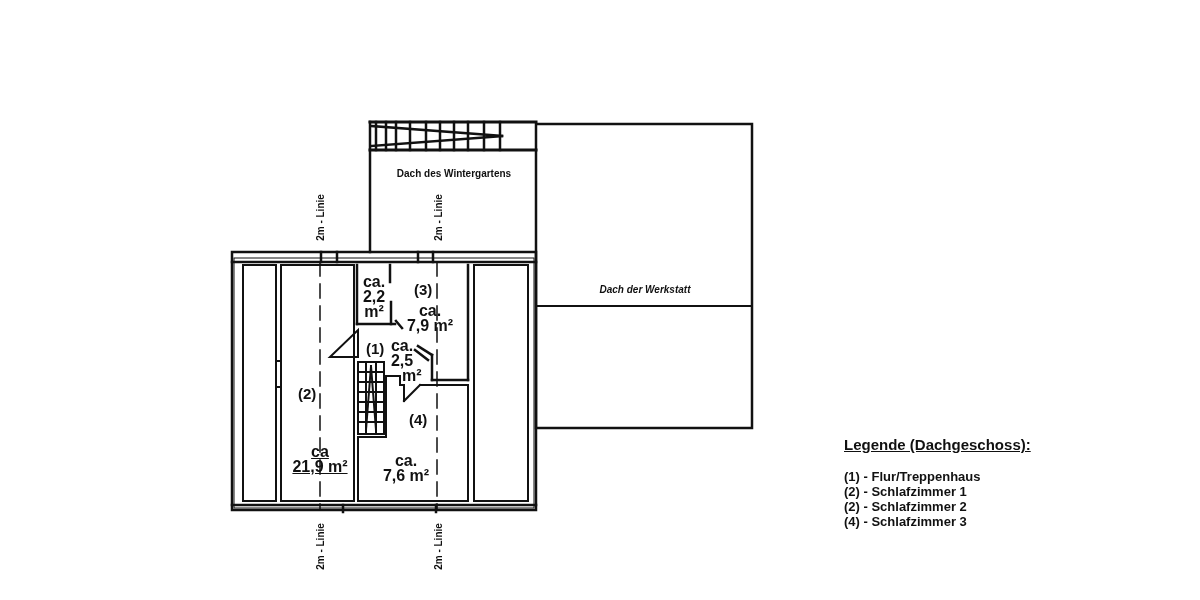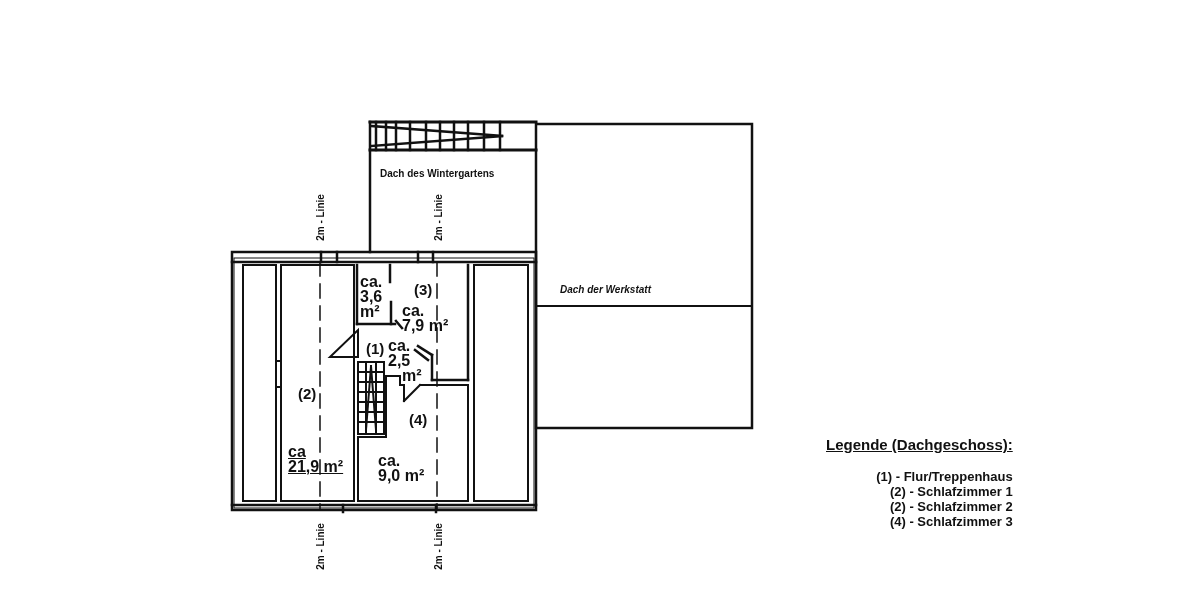--- a/index.html
+++ b/index.html
@@ -1,26 +1,26 @@
 <!DOCTYPE html>
 <html><head>
   <meta charset="utf-8">
   <style>
     html, body { margin: 0; padding: 0; background: #ffffff; }
     body { width: 1200px; height: 600px; position: relative; overflow: hidden;
            font-family: "Liberation Sans", sans-serif; color: #111; }
     svg.plan { position: absolute; left: 0; top: 0; }
-    .lbl { position: absolute; font-weight: bold; color: #111; white-space: nowrap; }
+    .lbl { position: absolute; font-weight: bold; color: #111; white-space: nowrap; text-align: center; }
     .sm { font-size: 10px; }
     .md { font-size: 16px; line-height: 15px; }
     .lg { font-size: 15px; }
     .vert { position: absolute; font-size: 10px; font-weight: bold; transform: rotate(-90deg); transform-origin: center center; white-space: nowrap; width: 60px; text-align: center; }
-    .legend { position: absolute; left: 826px; top: 436px; text-align: right; }
+    .legend { position: absolute; left: 844px; top: 436px; }
     .legend-title { font-size: 15px; font-weight: bold; text-decoration: underline; margin-bottom: 16px; }
-    .legend-item { font-size: 13px; font-weight: bold; line-height: 15px; margin-left: 48px; }
+    .legend-item { font-size: 13px; font-weight: bold; line-height: 15px; }
   </style>
 </head>
 <body>
 
 <svg class="plan" width="1200" height="600" viewBox="0 0 1200 600">
   <g stroke="#111" fill="none" stroke-linecap="square">
 
     <g>
       <rect x="536" y="124" width="216" height="304" stroke-width="2.5"></rect>
       <line x1="536" y1="306" x2="752" y2="306" stroke-width="2"></line>
@@ -130,21 +130,21 @@
 <div class="lbl sm" style="left:380px; top:168px; width:148px;">Dach des Wintergartens</div>
 <div class="lbl sm" style="left:560px; top:284px; width:170px;font-style:italic;">Dach der Werkstatt</div>
 
 <div class="vert" style="left:290px; top:212px;">2m - Linie</div>
 <div class="vert" style="left:408px; top:212px;">2m - Linie</div>
 <div class="vert" style="left:290px; top:541px;">2m - Linie</div>
 <div class="vert" style="left:408px; top:541px;">2m - Linie</div>
 
 <div class="lbl md" style="left:360px; top:274px; width:28px;">
   <div>ca.</div>
-  <div>3,6</div>
+  <div>2,2</div>
   <div>m²</div>
 </div>
 
 <div class="lbl lg" style="left:414px; top:281px;">(3)</div>
 <div class="lbl md" style="left:402px; top:303px; width:56px;">
   <div>ca.</div>
   <div>7,9 m²</div>
 </div>
 
 <div class="lbl lg" style="left:366px; top:340px;">(1)</div>
@@ -156,21 +156,21 @@
 
 <div class="lbl lg" style="left:298px; top:385px;">(2)</div>
 <div class="lbl md" style="left:288px; top:444px; width:64px;text-decoration:underline;">
   <div>ca</div>
   <div>21,9 m²</div>
 </div>
 
 <div class="lbl lg" style="left:409px; top:411px;">(4)</div>
 <div class="lbl md" style="left:378px; top:453px; width:56px;">
   <div>ca.</div>
-  <div>9,0 m²</div>
+  <div>7,6 m²</div>
 </div>
 
 <div class="legend">
   <div class="legend-title">Legende (Dachgeschoss):</div>
   <div class="legend-item">(1) - Flur/Treppenhaus</div>
   <div class="legend-item">(2) - Schlafzimmer 1</div>
   <div class="legend-item">(2) - Schlafzimmer 2</div>
   <div class="legend-item">(4) - Schlafzimmer 3</div>
 </div>
 

